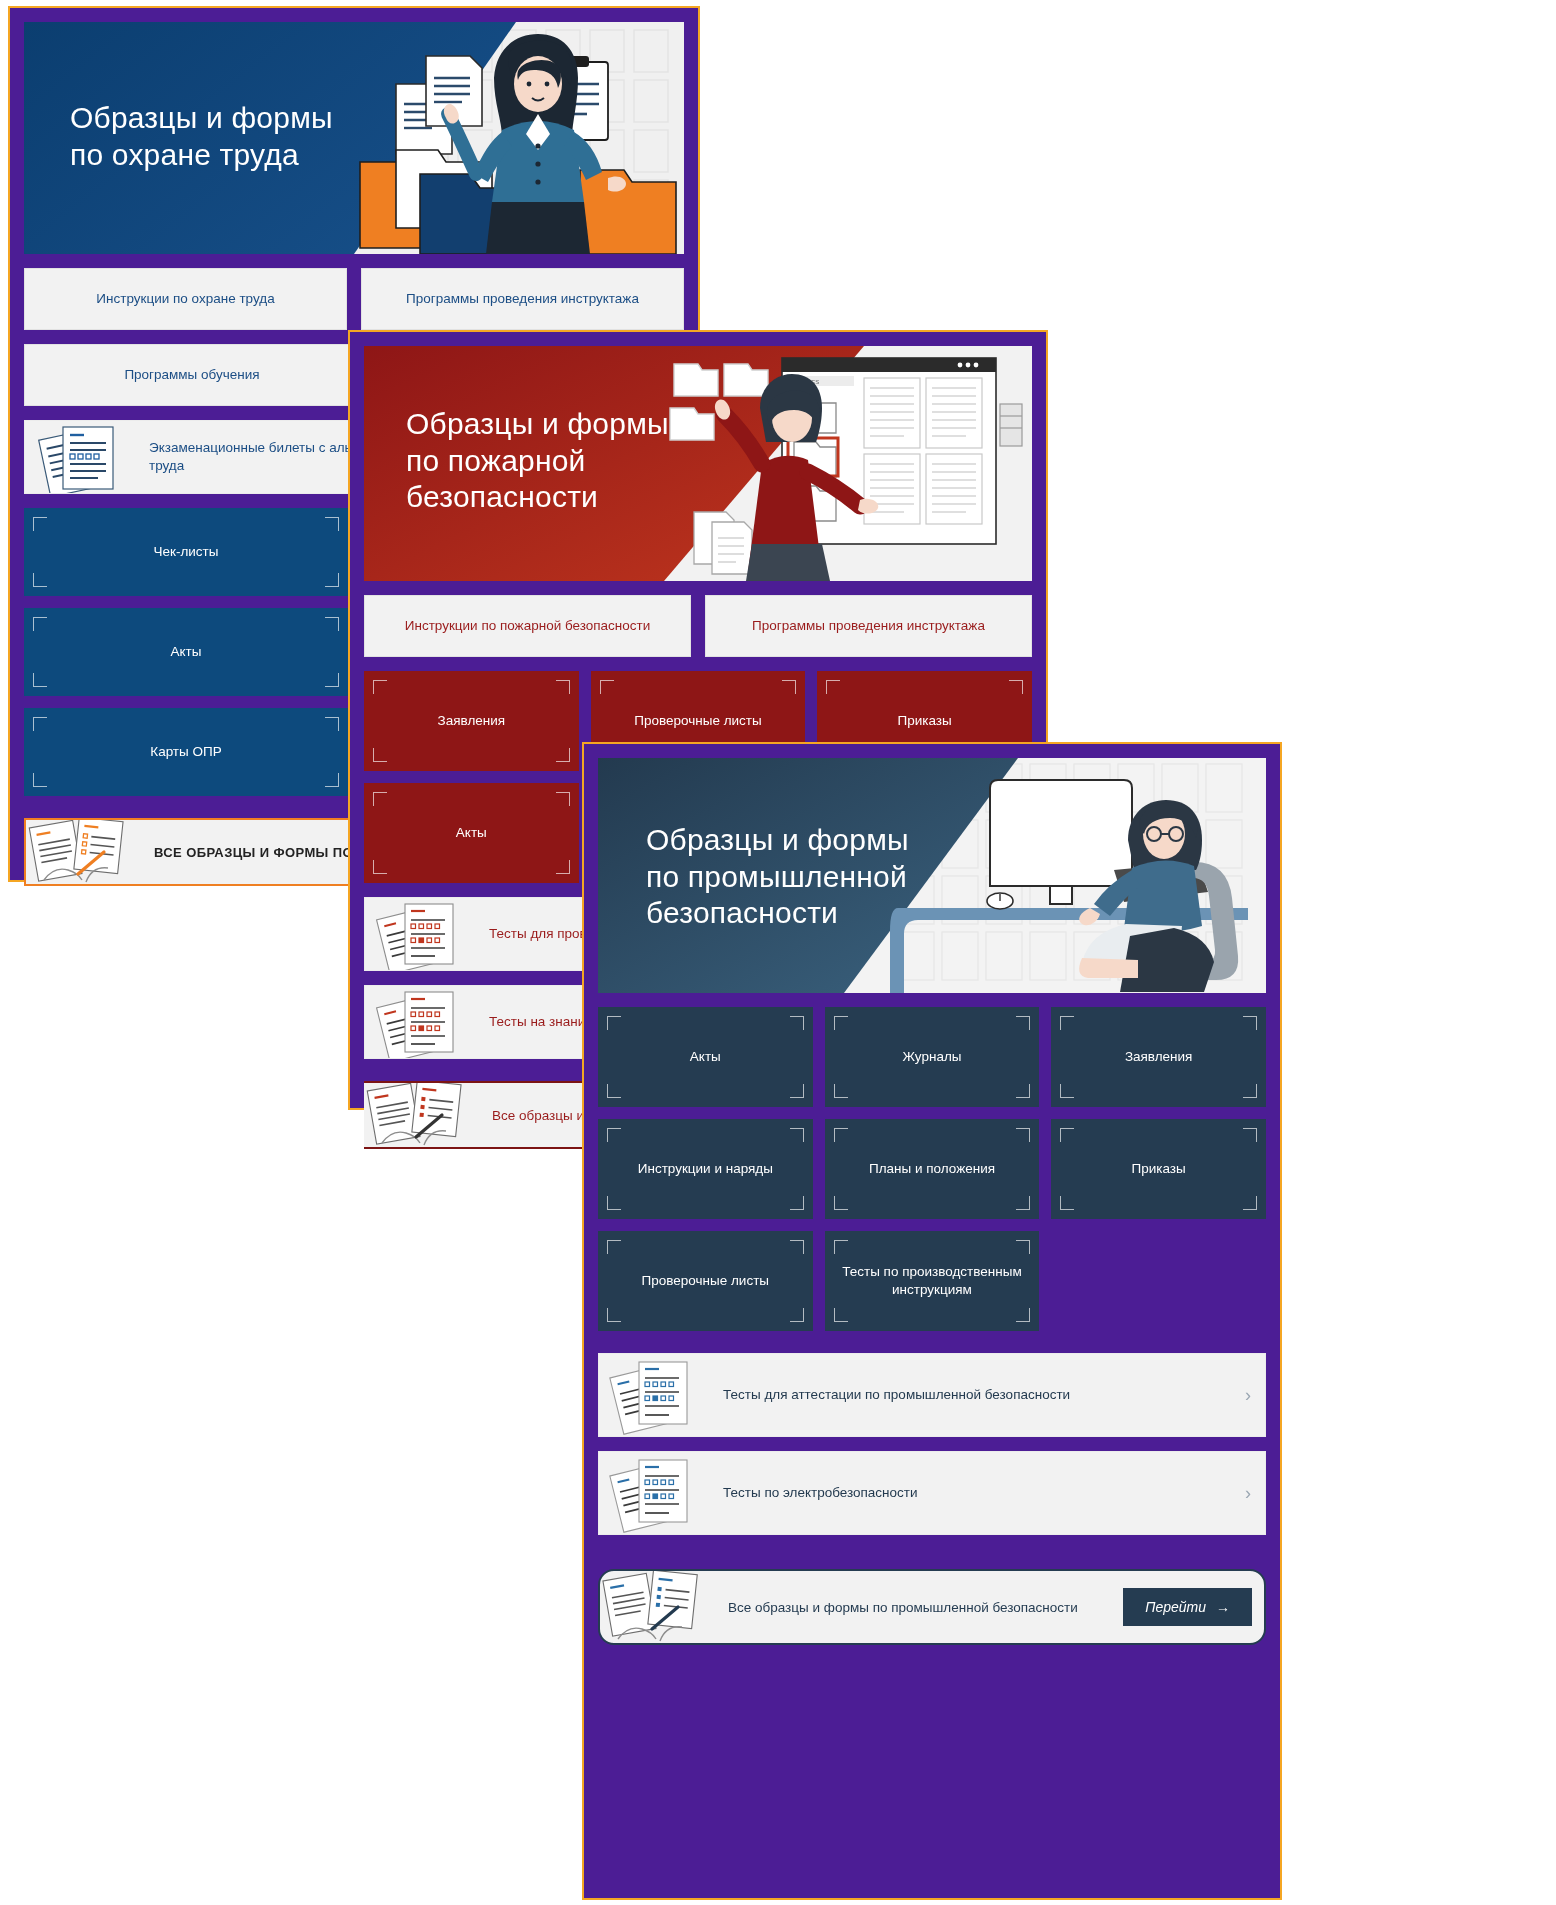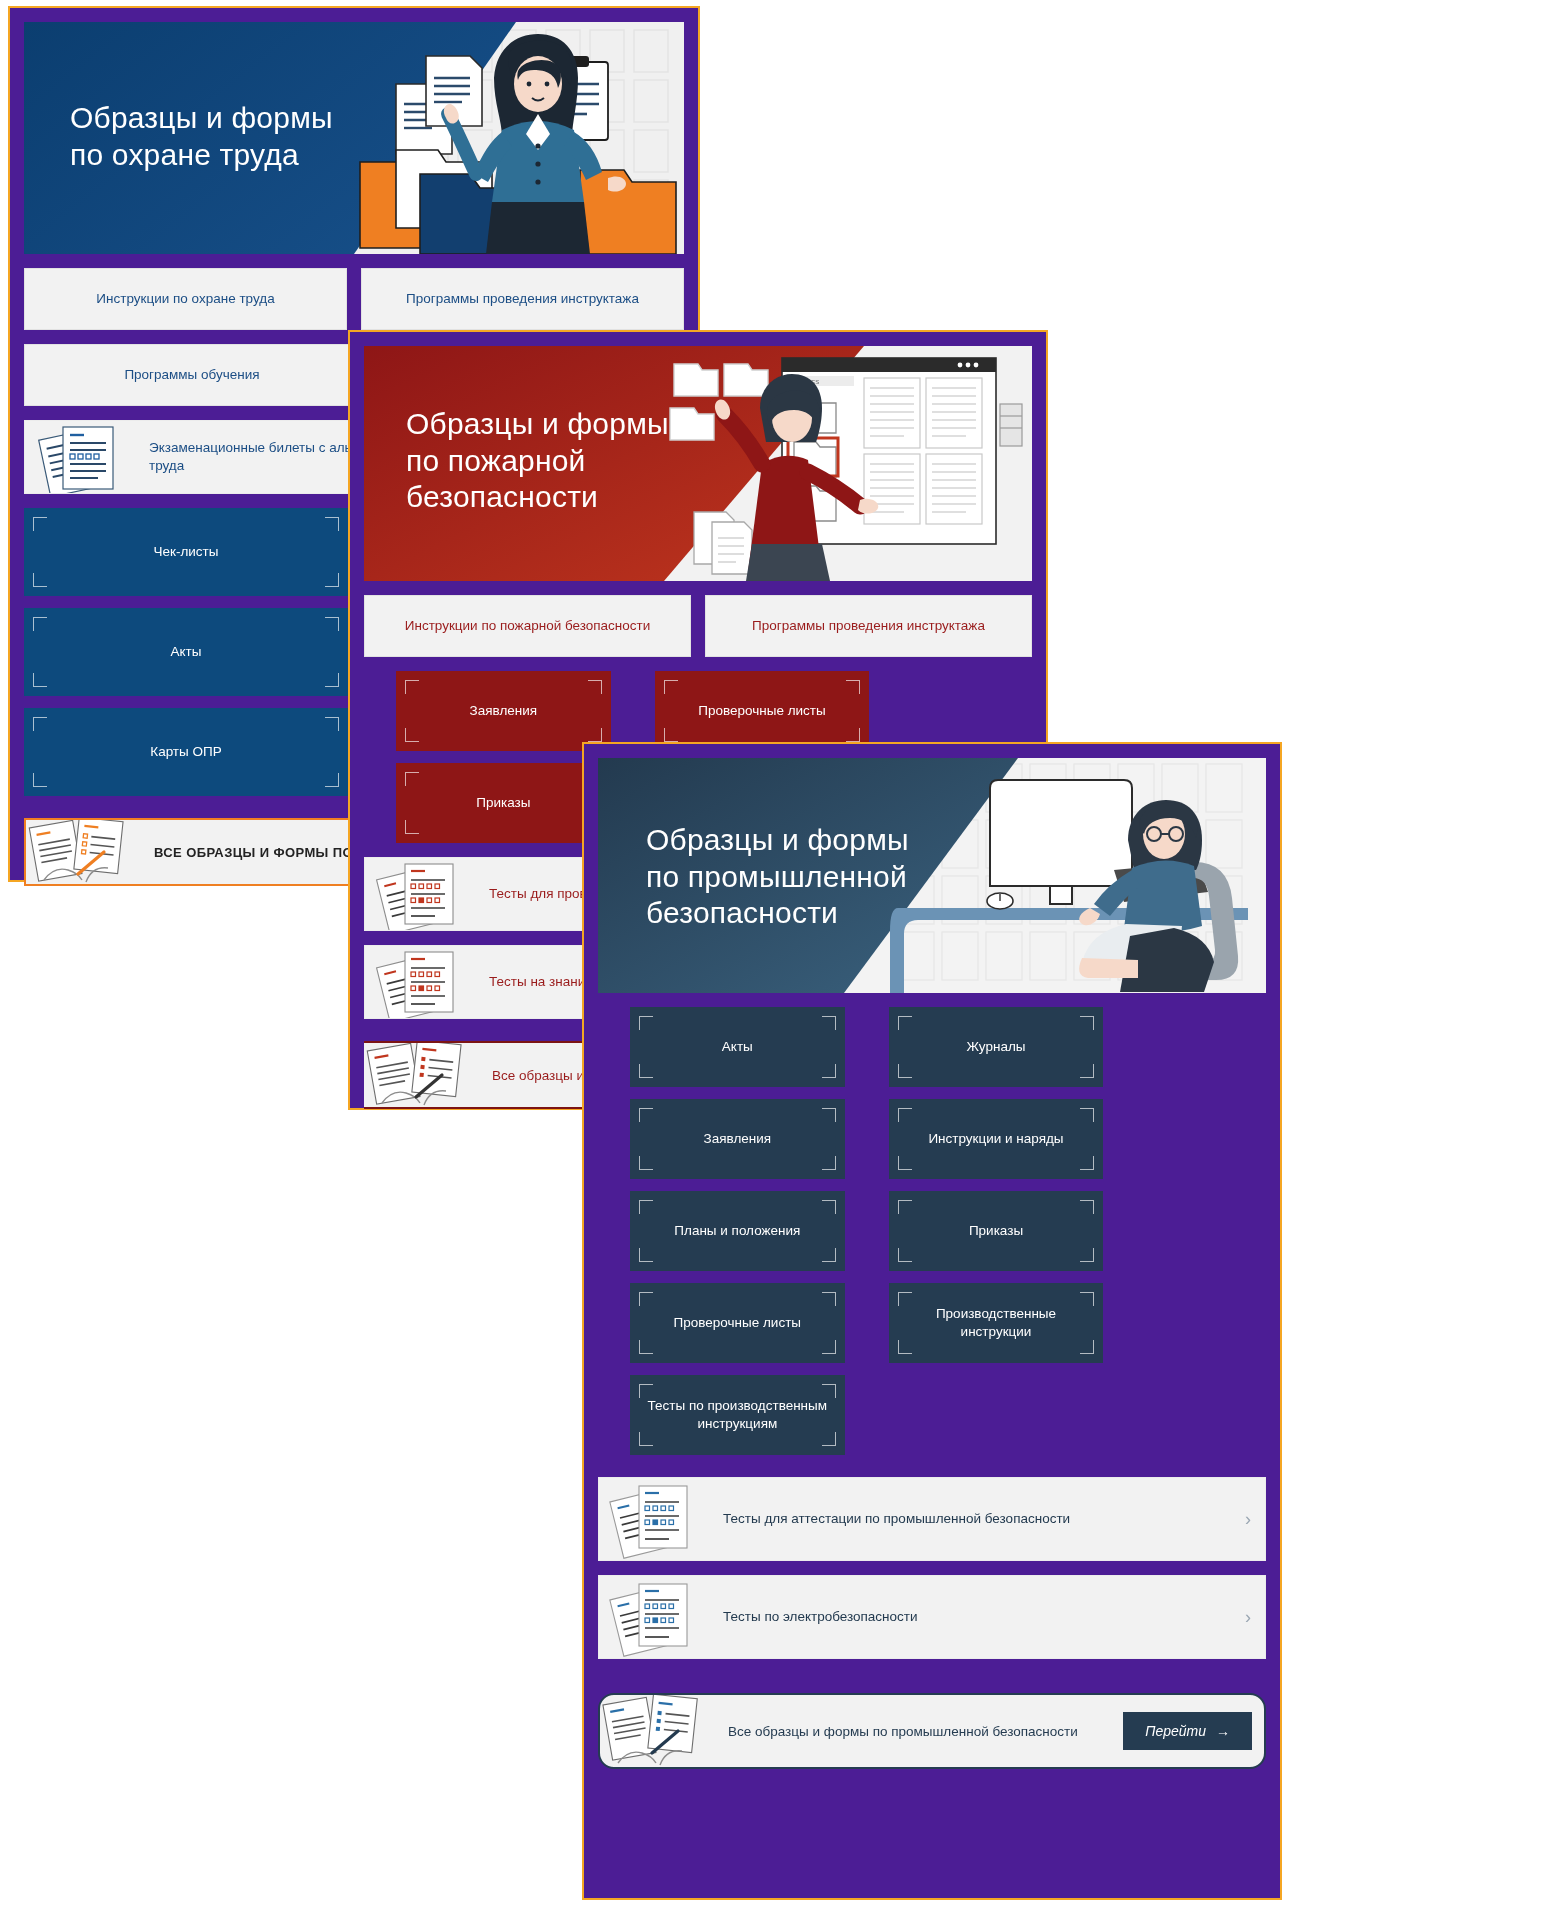--- a/index.html
+++ b/index.html
@@ -107,21 +107,21 @@
   .tile .ck.tl { left: 9px;  top: 9px;    border-left: 1.6px solid rgba(255,255,255,.65); border-top: 1.6px solid rgba(255,255,255,.65); }
   .tile .ck.tr { right: 9px; top: 9px;    border-right:1.6px solid rgba(255,255,255,.65); border-top: 1.6px solid rgba(255,255,255,.65); }
   .tile .ck.bl { left: 9px;  bottom: 9px; border-left: 1.6px solid rgba(255,255,255,.65); border-bottom:1.6px solid rgba(255,255,255,.65); }
   .tile .ck.br { right: 9px; bottom: 9px; border-right:1.6px solid rgba(255,255,255,.65); border-bottom:1.6px solid rgba(255,255,255,.65); }
 
   .tile.navy { background: #0d4a7d; }
   .tile.dark { background: #253c51; }
   .tile.red  { background: #8e1616; }
 
   .tiles.two  .tile { width: calc((100% - 12px)/2); height: 88px; }
-  .tiles.three .tile { width: calc((100% - 24px)/3); height: 80px; margin-left: 32px; }
+  .tiles.three .tile { width: calc((100% - 24px)/3); height: 100px; }
 
   
   .cta {
     position: relative;
     margin-top: 22px;
     display: flex; align-items: center;
     background: #f2f2f2;
     min-height: 64px;
   }
   .cta.orange { border: 2px solid #ef7f22; }
@@ -778,27 +778,20 @@
         <span class="ck tr"></span>
         <span class="ck bl"></span>
         <span class="ck br"></span>
         <span>Проверочные листы</span>
       </div>
       <div class="tile dark">
         <span class="ck tl"></span>
         <span class="ck tr"></span>
         <span class="ck bl"></span>
         <span class="ck br"></span>
-        <span>Производственные инструкции</span>
-      </div>
-      <div class="tile dark">
-        <span class="ck tl"></span>
-        <span class="ck tr"></span>
-        <span class="ck bl"></span>
-        <span class="ck br"></span>
         <span>Тесты по производственным инструкциям</span>
       </div>
     </div>
 
     <div class="thumbrow" style="min-height:82px; margin-top:22px;">
       <div class="thumb">
         <svg class="ill" viewBox="0 0 118 82" aria-hidden="true">
           <g transform="rotate(-14 46 41)">
             <rect x="16" y="16" width="44" height="58" fill="#fff" stroke="#9a9a9a" stroke-width="1.1"></rect>
             <g stroke="#2a6fa8" stroke-width="2">

